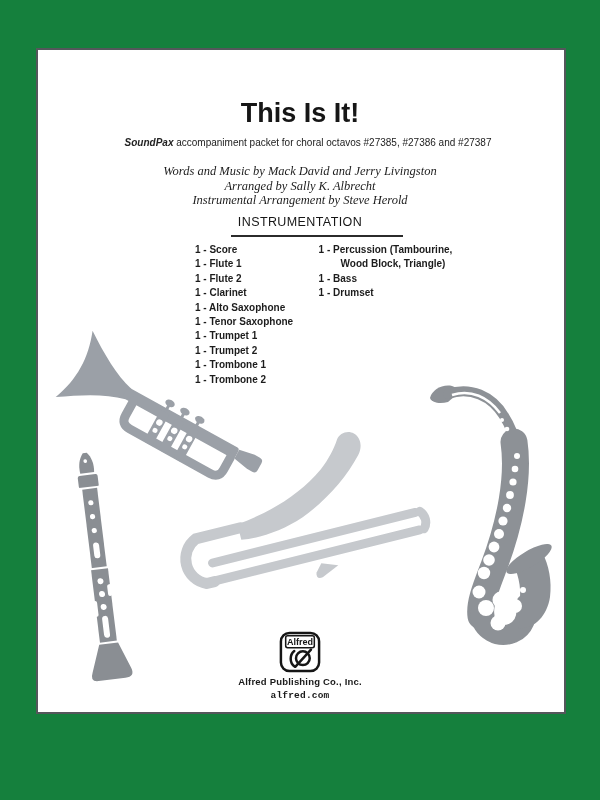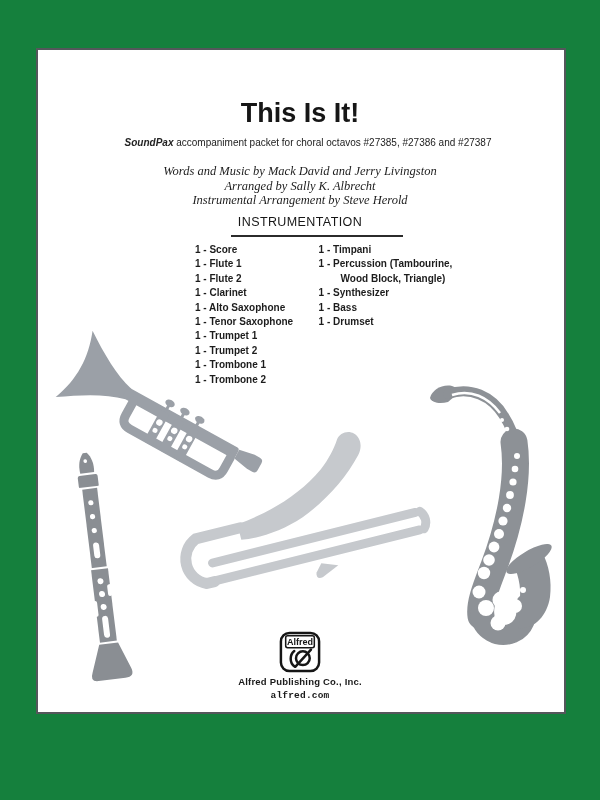--- a/index.html
+++ b/index.html
@@ -161,24 +161,22 @@
         <div class="inst-line">1 - Flute 2</div>
         <div class="inst-line">1 - Clarinet</div>
         <div class="inst-line">1 - Alto Saxophone</div>
         <div class="inst-line">1 - Tenor Saxophone</div>
         <div class="inst-line">1 - Trumpet 1</div>
         <div class="inst-line">1 - Trumpet 2</div>
         <div class="inst-line">1 - Trombone 1</div>
         <div class="inst-line">1 - Trombone 2</div>
       </div>
     <div class="col-right">
-        <div class="inst-line">1 - Timpani</div>
         <div class="inst-line">1 - Percussion (Tambourine,</div>
         <div class="inst-line indent">Wood Block, Triangle)</div>
-        <div class="inst-line">1 - Synthesizer</div>
         <div class="inst-line">1 - Bass</div>
         <div class="inst-line">1 - Drumset</div>
       </div>
   </div>
 
   <svg class="logo" viewBox="0 0 44 46" xmlns="http://www.w3.org/2000/svg">
     <rect x="2" y="3" width="40" height="40" rx="9" fill="#ffffff" stroke="#161616" stroke-width="2.6"></rect>
     <rect x="7" y="6" width="30" height="12.5" rx="2" fill="#ffffff" stroke="#161616" stroke-width="1.6"></rect>
     <text x="22" y="15.8" text-anchor="middle" font-family="Liberation Sans, sans-serif" font-size="9.5" font-weight="bold" fill="#161616">Alfred</text>
     <path d="M16,22 C11,26 11,34 16,38" stroke="#161616" stroke-width="2.6" fill="none" stroke-linecap="round"></path>

